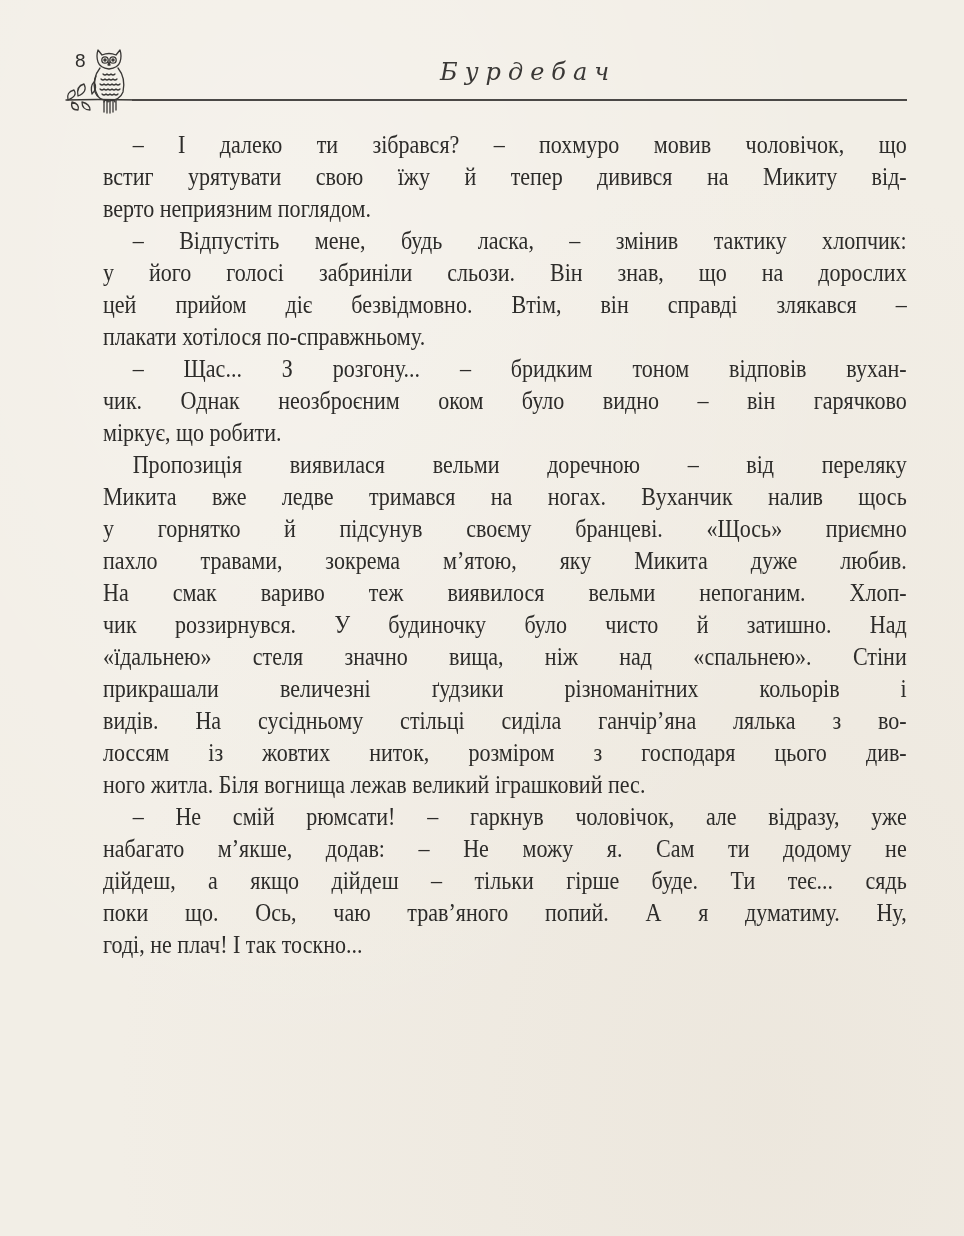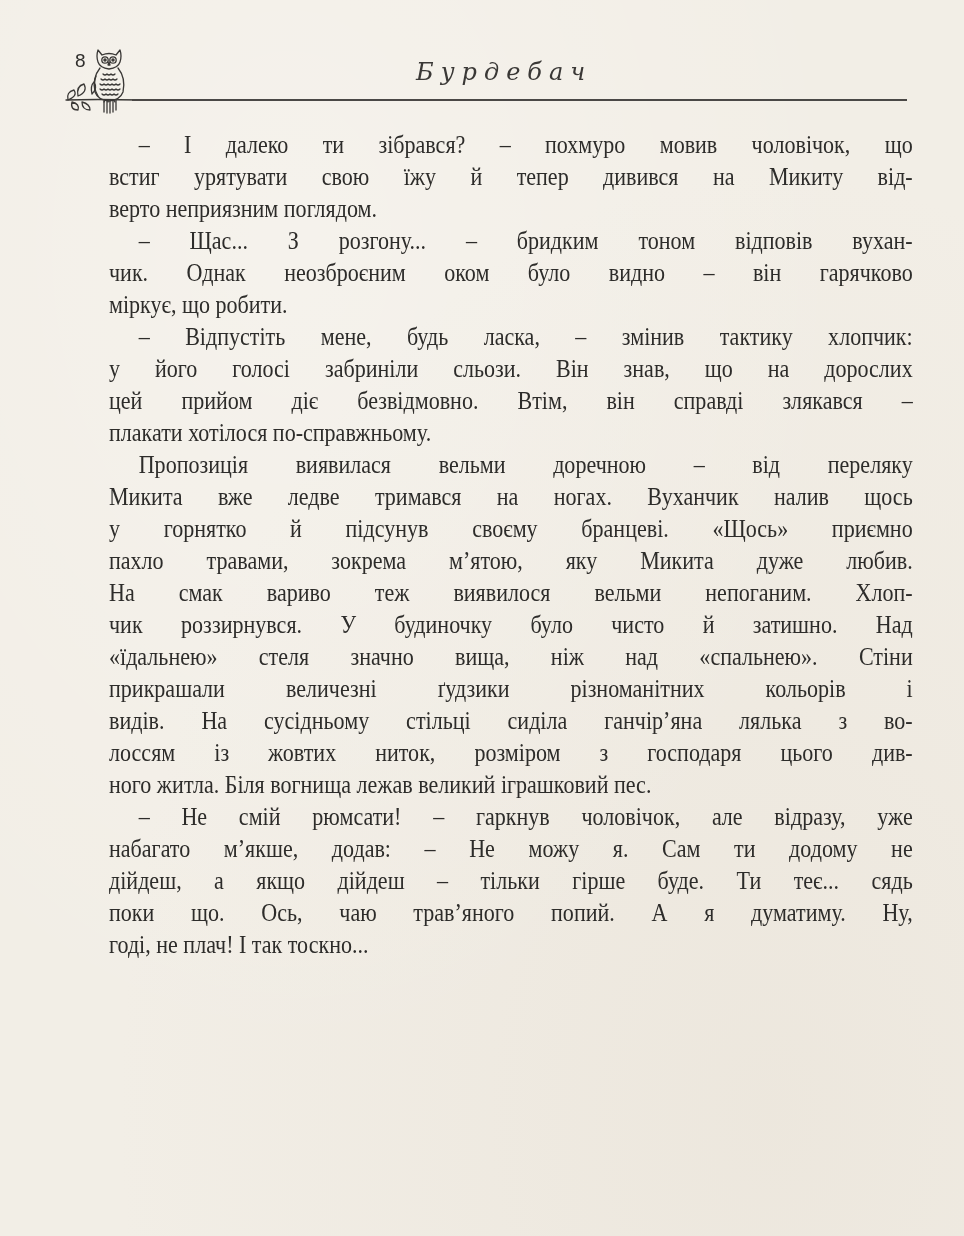--- a/index.html
+++ b/index.html
@@ -34,21 +34,21 @@
     }
     .owl {
       position: absolute;
       left: 62px;
       top: 44px;
       width: 82px;
       height: 72px;
     }
     .running-title {
       position: absolute;
-      left: 416px;
+      left: 440px;
       top: 58px;
       font-family: "DejaVu Serif", "Liberation Serif", serif;
       font-style: italic;
       font-size: 24px;
       letter-spacing: 7px;
       color: #3a3836;
     }
     .header-rule {
       position: absolute;
       left: 132px;
@@ -57,21 +57,20 @@
       height: 2px;
       background: #4a4846;
     }
     .body-text {
       position: absolute;
       left: 103px;
       top: 129px;
       width: 804px;
       font-size: 24.5px;
       color: #2d2c2a;
-      margin-left: 6px;
     }
     .line {
       height: 32px;
       line-height: 32px;
       white-space: nowrap;
       text-align: justify;
       text-align-last: justify;
       transform-origin: left center;
       transform: scaleX(0.9);
       width: 893px;
@@ -129,30 +128,30 @@
   <div class="body-text">
 
     <div>
       <div class="line indent">– І далеко ти зібрався? – похмуро мовив чоловічок, що</div>
       <div class="line">встиг урятувати свою їжу й тепер дивився на Микиту від-</div>
       <div class="line last">верто неприязним поглядом.</div>
     </div>
 
 
     <div>
-      <div class="line indent">– Щас... З розгону... – бридким тоном відповів вухан-</div>
-      <div class="line">чик. Однак неозброєним оком було видно – він гарячково</div>
-      <div class="line last">міркує, що робити.</div>
-    </div>
-
-    <div>
       <div class="line indent">– Відпустіть мене, будь ласка, – змінив тактику хлопчик:</div>
       <div class="line">у його голосі забриніли сльози. Він знав, що на дорослих</div>
       <div class="line">цей прийом діє безвідмовно. Втім, він справді злякався –</div>
       <div class="line last">плакати хотілося по-справжньому.</div>
+    </div>
+
+    <div>
+      <div class="line indent">– Щас... З розгону... – бридким тоном відповів вухан-</div>
+      <div class="line">чик. Однак неозброєним оком було видно – він гарячково</div>
+      <div class="line last">міркує, що робити.</div>
     </div>
 
     <div>
       <div class="line indent">Пропозиція виявилася вельми доречною – від переляку</div>
       <div class="line">Микита вже ледве тримався на ногах. Вуханчик налив щось</div>
       <div class="line">у горнятко й підсунув своєму бранцеві. «Щось» приємно</div>
       <div class="line">пахло травами, зокрема м’ятою, яку Микита дуже любив.</div>
       <div class="line">На смак вариво теж виявилося вельми непоганим. Хлоп-</div>
       <div class="line">чик роззирнувся. У будиночку було чисто й затишно. Над</div>
       <div class="line">«їдальнею» стеля значно вища, ніж над «спальнею». Стіни</div>

